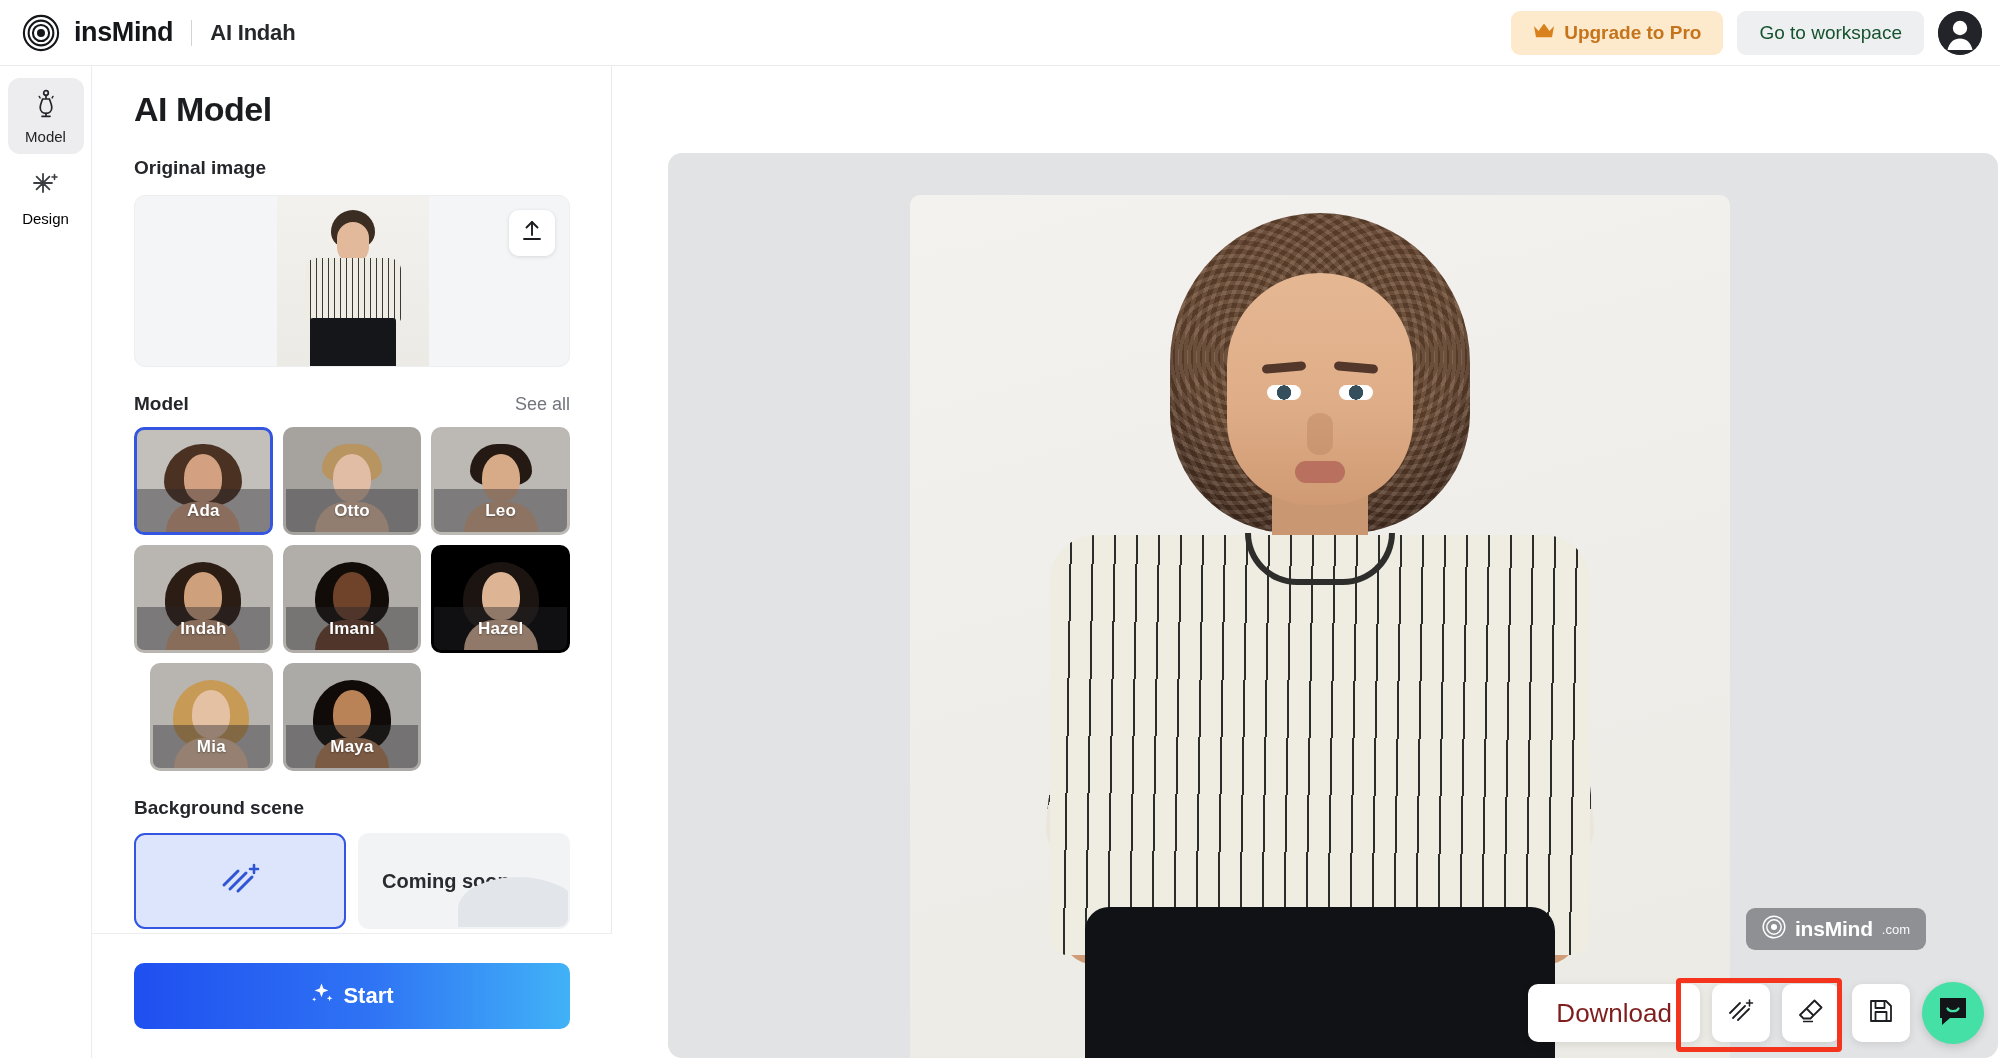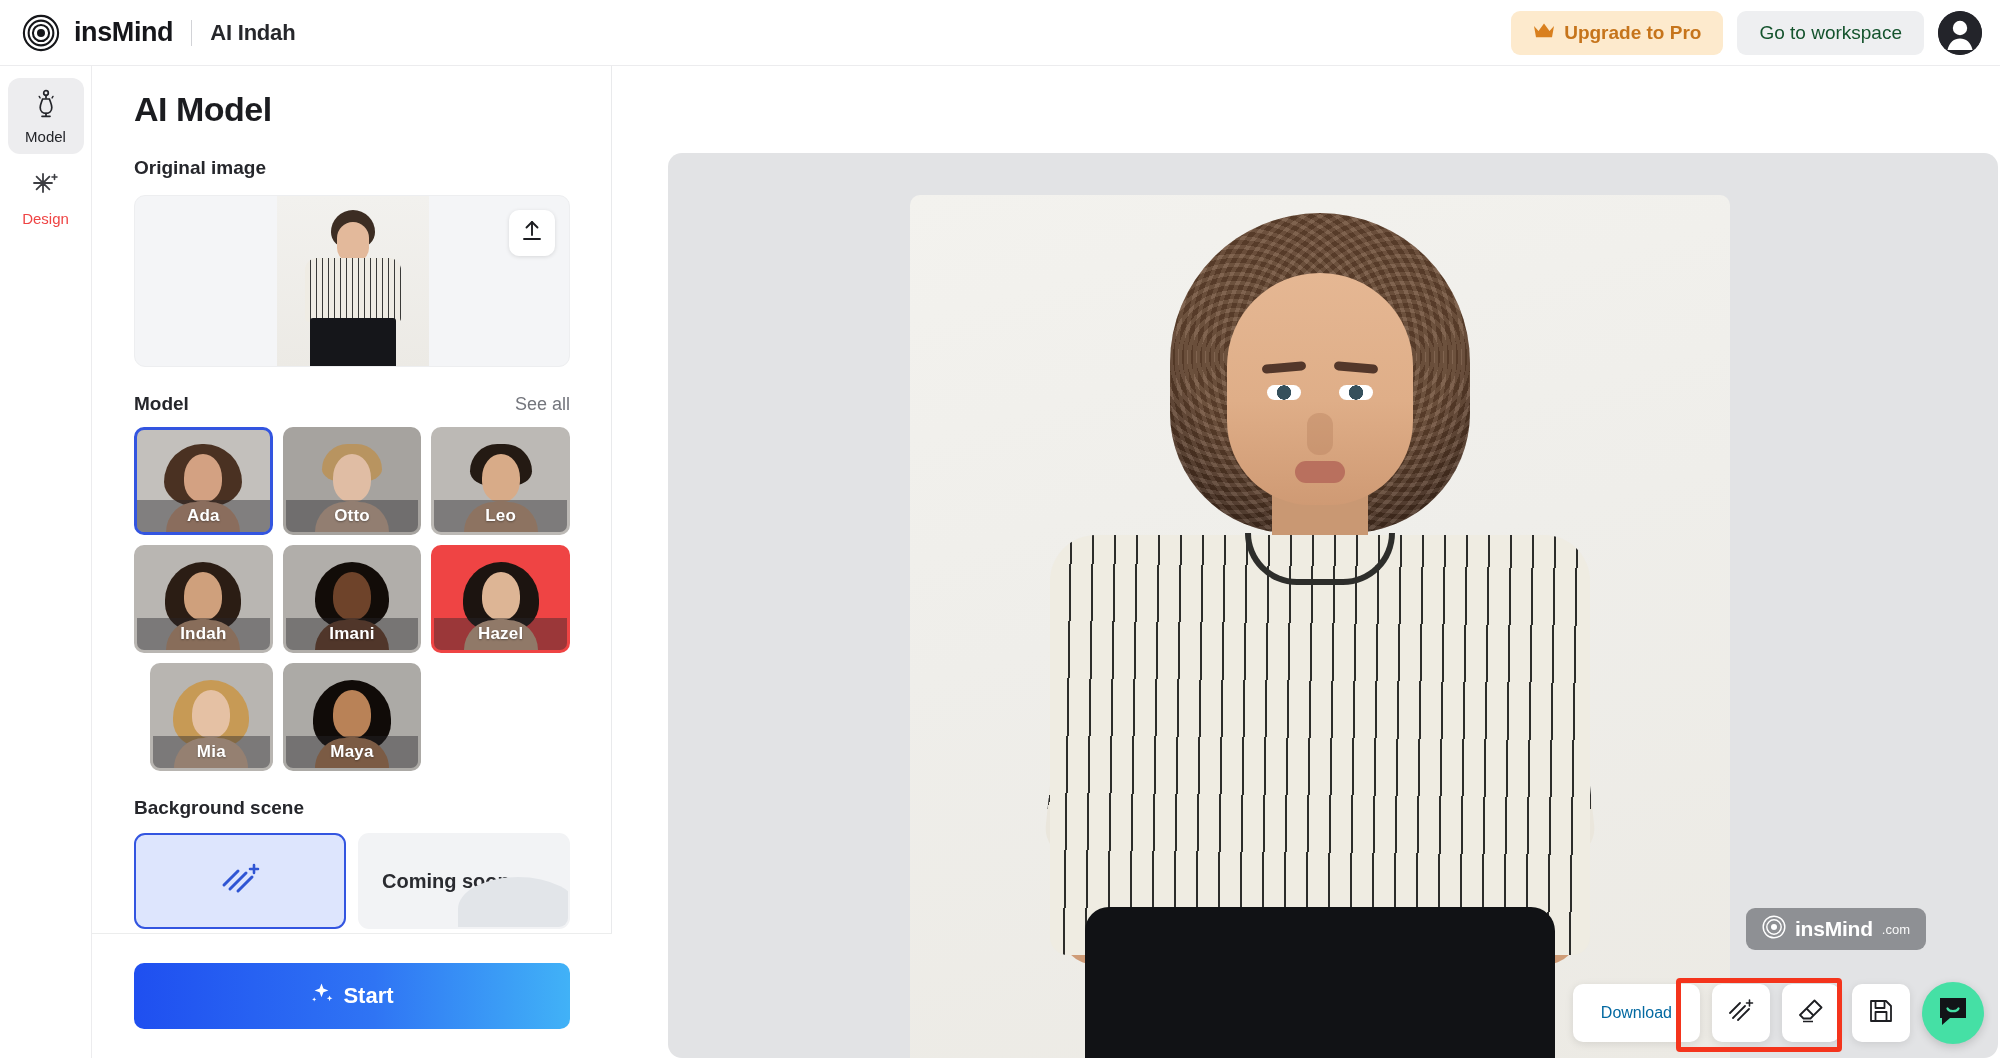--- a/index.html
+++ b/index.html
@@ -44,21 +44,21 @@
 
   
   .rail {
     position: absolute; top: 66px; left: 0; width: 92px; height: 992px;
     background: #fff; border-right: 1px solid #ececee;
     padding-top: 12px; display: flex; flex-direction: column; align-items: center; gap: 6px;
   }
   .rail-item {
     width: 76px; height: 76px; border-radius: 12px;
     display: flex; flex-direction: column; align-items: center; justify-content: center;
-    gap: 5px; cursor: pointer; color: #ef4444;
+    gap: 5px; cursor: pointer; color: #000000;
   }
   .rail-item.active { background: #ededef; color: #1d1e22; }
   .rail-label { font-size: 15px; line-height: 1; }
   .rail-item.active .rail-label { color: #232429; }
 
   
   .panel {
     position: absolute; top: 66px; left: 92px; width: 520px; height: 992px;
     background: #fff; border-right: 1px solid #e9eaec;
   }
@@ -111,21 +111,21 @@
   .mp-head {
     position: absolute; left: 50%; transform: translateX(-50%);
     border-radius: 50% 50% 44% 44%;
   }
   .mp-hair { position: absolute; left: 50%; transform: translateX(-50%); }
   .mp-body {
     position: absolute; left: 50%; bottom: 0; transform: translateX(-50%);
     width: 74px; height: 30px; border-radius: 30px 30px 0 0;
   }
   .model-name {
-    position: absolute; left: 0; right: 0; bottom: 0; height: 32px;
+    position: absolute; left: 0; right: 0; bottom: 0; height: 43px;
     display: flex; align-items: center; justify-content: center;
     background: rgba(38,38,42,.42);
     color: #fff; font-size: 17px; font-weight: 700; letter-spacing: .2px;
     text-shadow: 0 1px 2px rgba(0,0,0,.35);
   }
 
   
   .bg-grid { display: grid; grid-template-columns: 1fr 1fr; gap: 12px; margin-top: 14px; }
   .bg-card {
     height: 96px; border-radius: 11px; display: flex; align-items: center; justify-content: center;
@@ -225,21 +225,21 @@
   .wm-tld { font-size: 13px; font-weight: 400; opacity: .95; }
 
   
   .toolbar {
     position: absolute; right: 16px; bottom: 14px;
     display: flex; align-items: center; gap: 12px; z-index: 30;
   }
   .tb-download {
     height: 58px; padding: 0 28px; border-radius: 10px; border: none; cursor: pointer;
     background: #fff; box-shadow: 0 2px 8px rgba(0,0,0,.10);
-    font-size: 16px; color: #0369a1; display: flex; align-items: center;
+    font-size: 26px; color: #7f1d1d; display: flex; align-items: center;
   }
   .tb-icon {
     width: 58px; height: 58px; border-radius: 10px; background: #fff;
     box-shadow: 0 2px 8px rgba(0,0,0,.10);
     display: flex; align-items: center; justify-content: center; cursor: pointer;
   }
   .chat-fab {
     width: 62px; height: 62px; border-radius: 50%; background: #45e0a5;
     display: flex; align-items: center; justify-content: center; cursor: pointer;
     box-shadow: 0 3px 10px rgba(0,0,0,.16);
@@ -379,21 +379,21 @@
             <div class="model-name">Indah</div>
           </div>
           <div class="model-card" style="background: rgb(177, 174, 170);">
             <div class="model-photo">
               <div class="mp-hair" style="top: 14px; width: 74px; height: 66px; border-radius: 37px 37px 40% 40%; background: rgb(18, 12, 8);"></div>
               <div class="mp-head" style="top: 24px; width: 38px; height: 48px; background: rgb(110, 67, 42);"></div>
               <div class="mp-body" style="background: rgb(110, 67, 42);"></div>
             </div>
             <div class="model-name">Imani</div>
           </div>
-          <div class="model-card" style="background: #ef4444;">
+          <div class="model-card" style="background: #000000;">
             <div class="model-photo">
               <div class="mp-hair" style="top: 14px; width: 76px; height: 70px; border-radius: 38px 38px 40% 40%; background: rgb(28, 20, 16);"></div>
               <div class="mp-head" style="top: 24px; width: 38px; height: 48px; background: rgb(221, 181, 149);"></div>
               <div class="mp-body" style="background: rgb(221, 181, 149);"></div>
             </div>
             <div class="model-name">Hazel</div>
           </div>
           <div class="model-card" style="background: rgb(184, 181, 177); margin-left: 16px;">
             <div class="model-photo">
               <div class="mp-hair" style="top: 14px; width: 76px; height: 68px; border-radius: 38px 38px 40% 40%; background: rgb(199, 154, 85);"></div>

